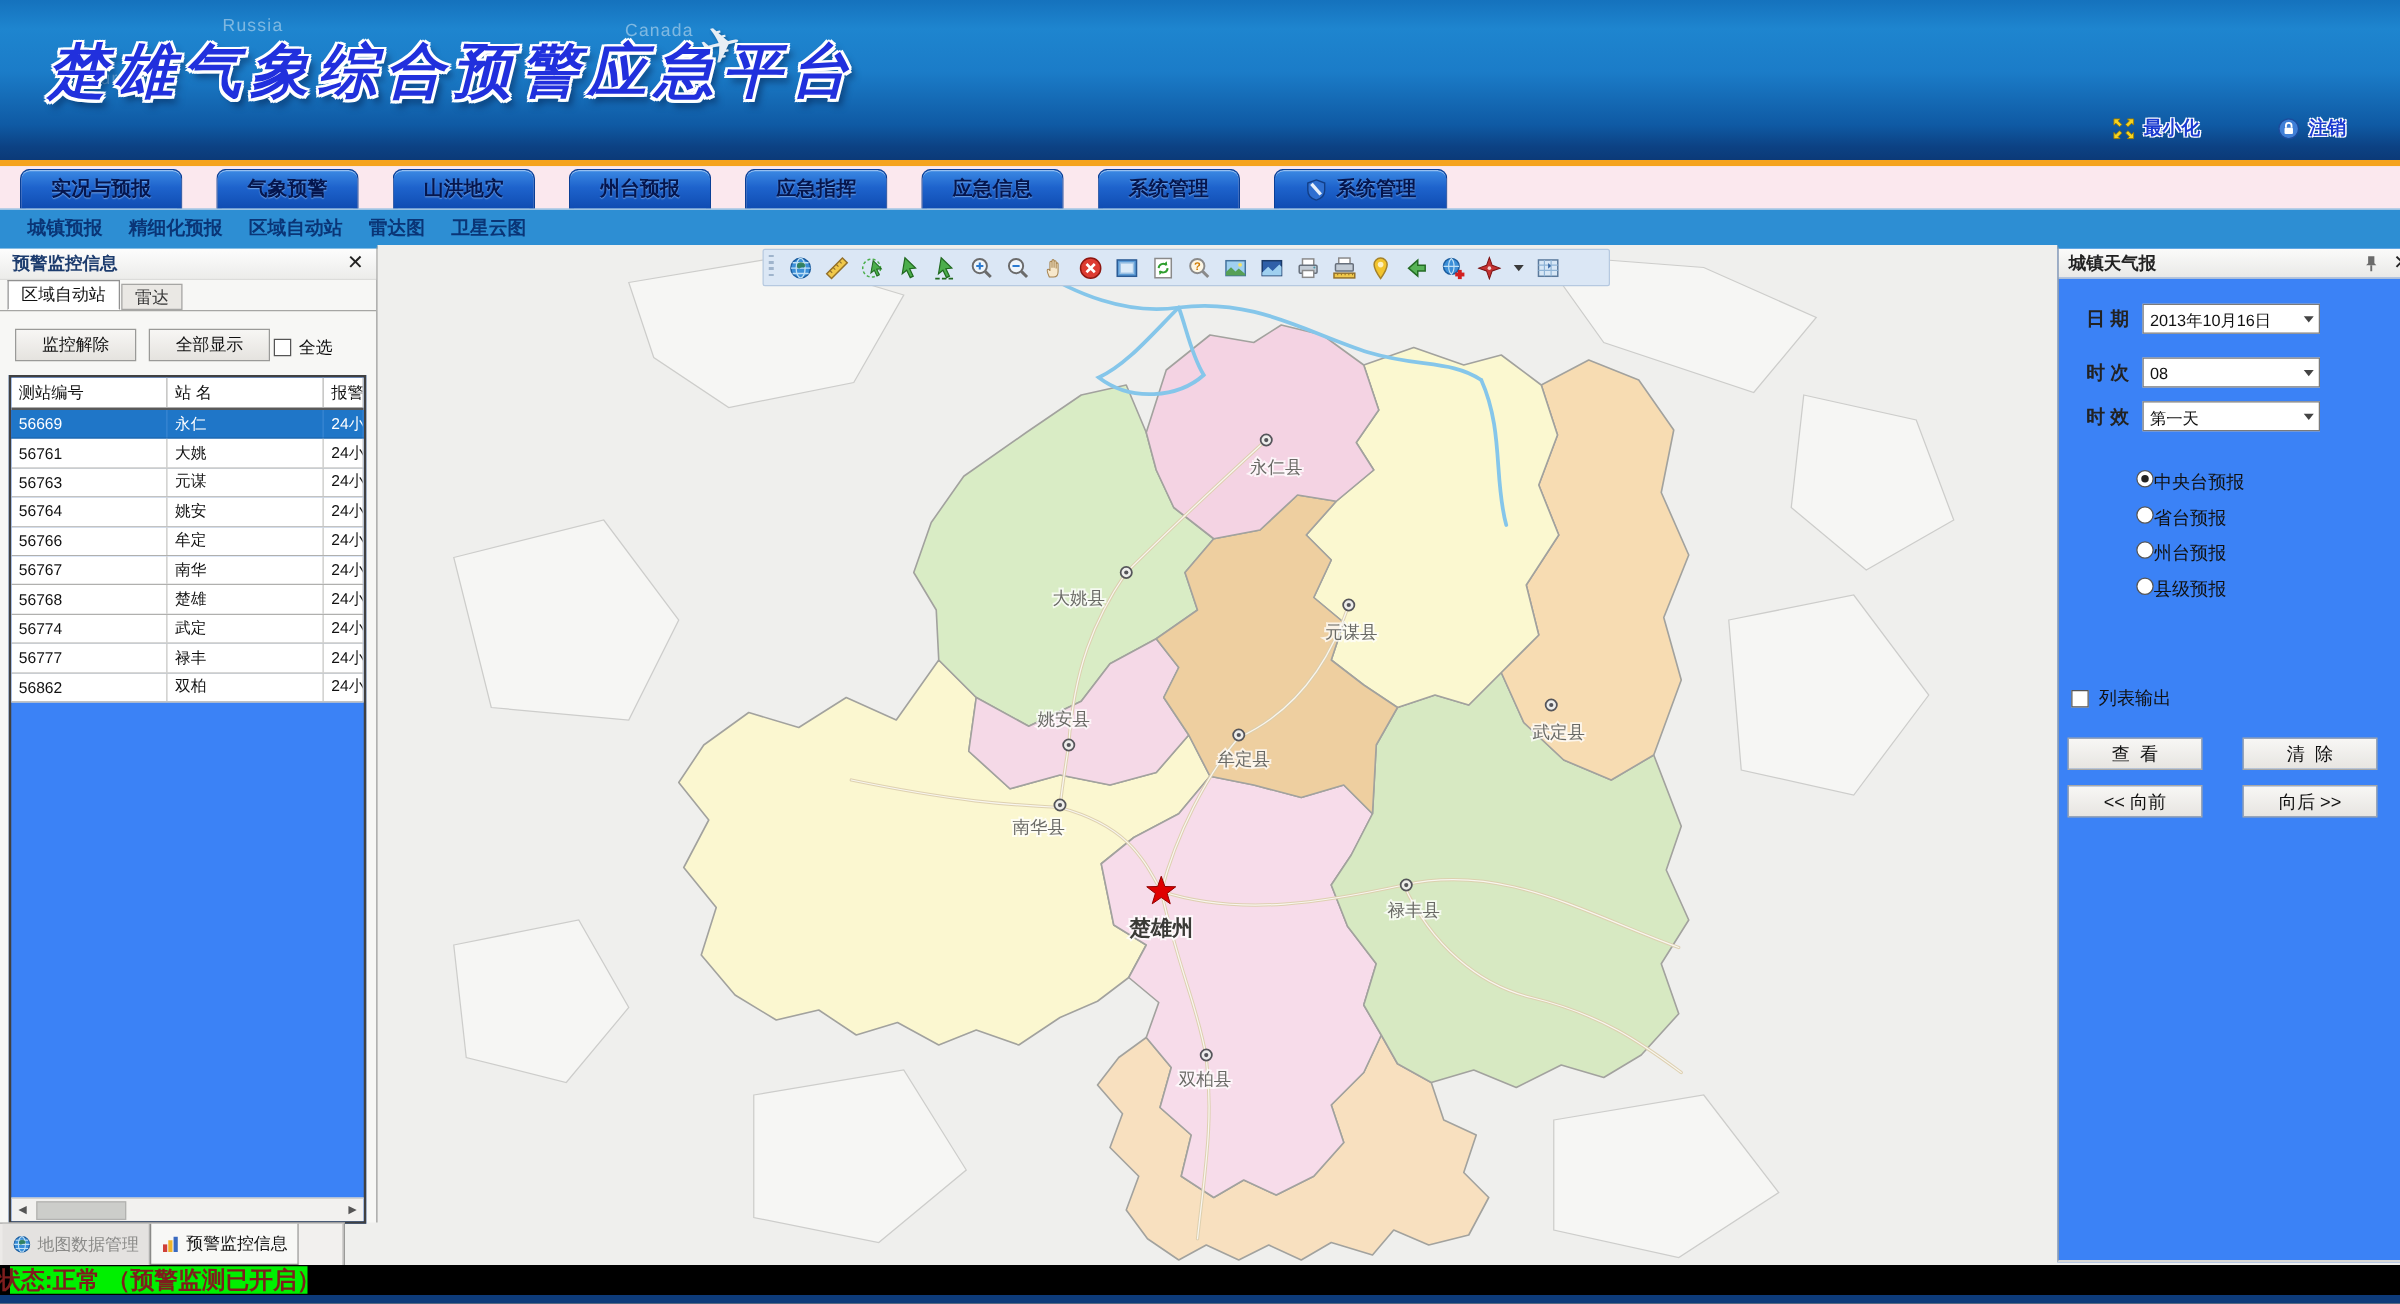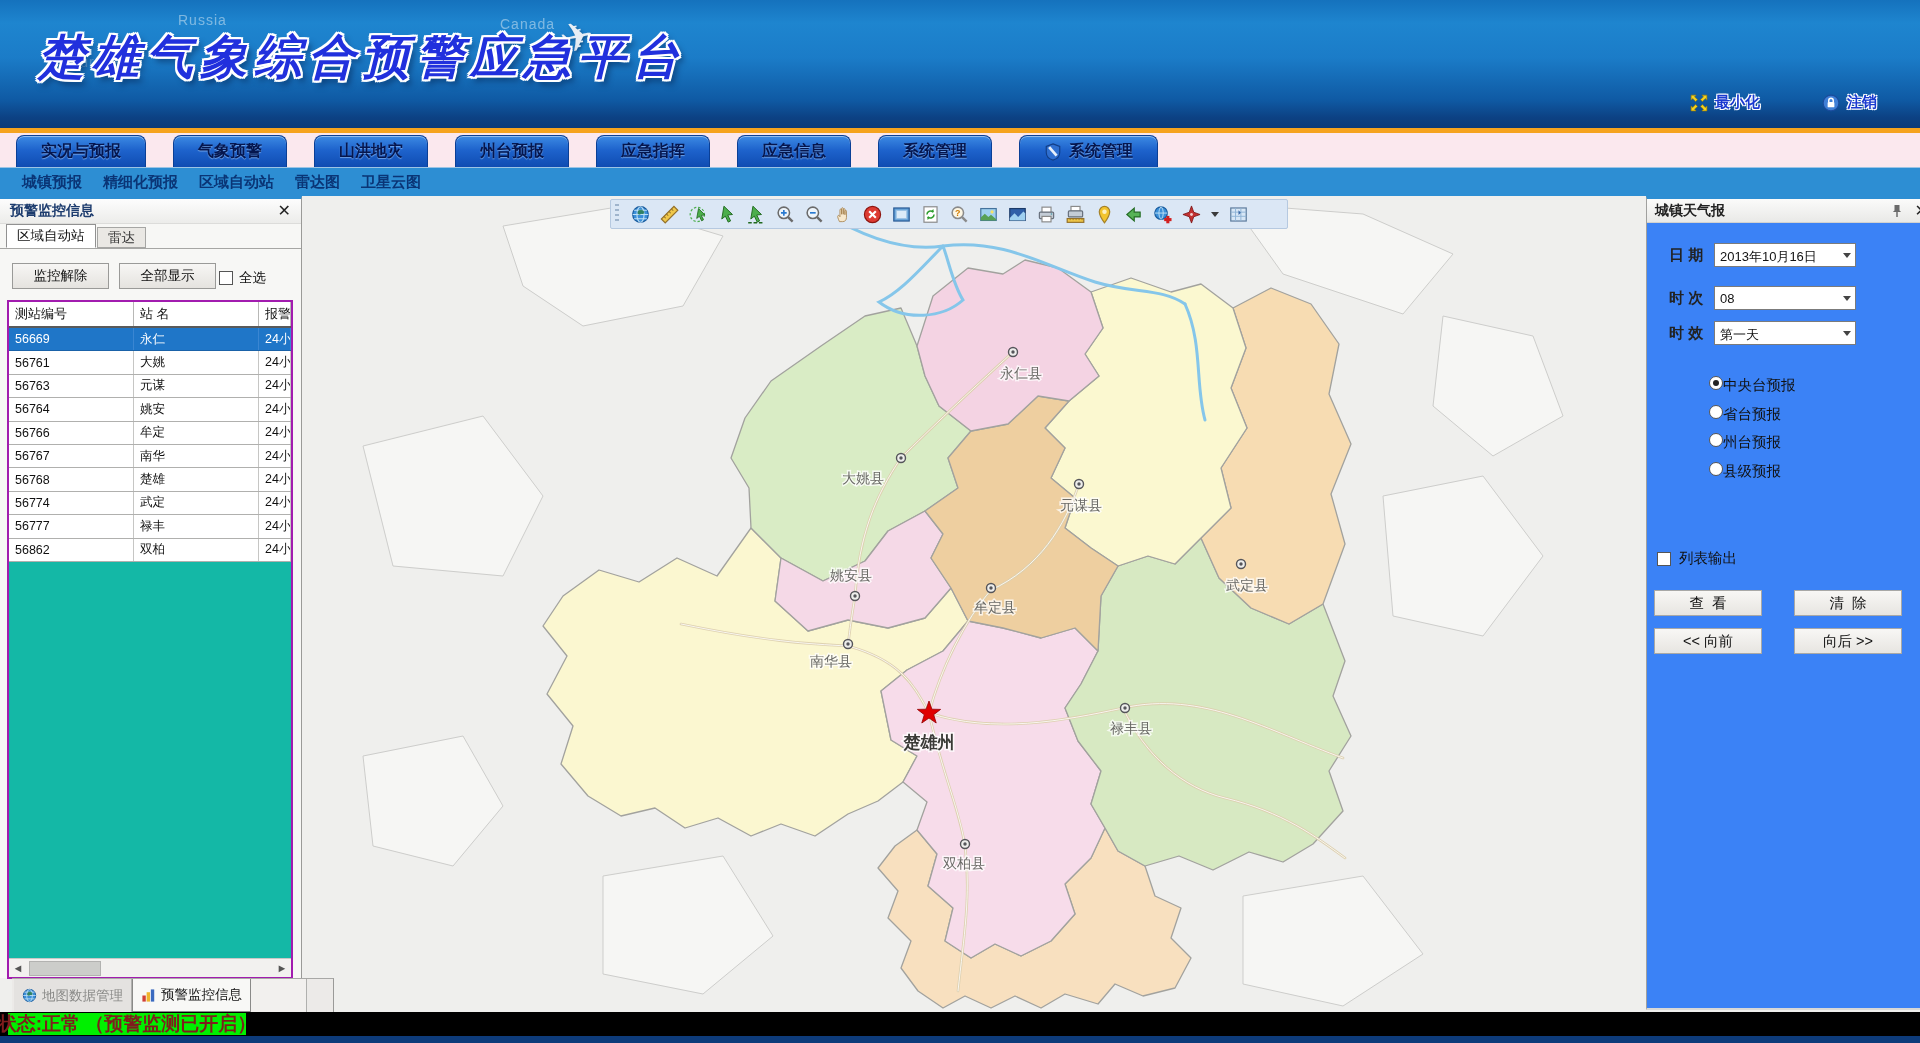--- a/index.html
+++ b/index.html
@@ -42,34 +42,34 @@
   .lp-tab{position:absolute;top:25px;height:24px;padding:0 10px;font-size:13.5px;display:flex;align-items:center;cursor:pointer;}
   .lp-tab.active{left:6px;background:#fff;border:1px solid #919191;border-bottom:1px solid #fff;z-index:2;color:#111;}
   .lp-tab.inactive{left:97px;top:28px;height:21px;background:#eae8e4;border:1px solid #a6a6a4;color:#333;}
   #lp-tabline{position:absolute;left:0;top:49px;width:100%;height:1px;background:#a6a6a4;}
   .lp-btn{position:absolute;height:26px;background:linear-gradient(180deg,#f7f6f4,#e5e3df);border:1px solid #9a9a98;
     font-size:13.5px;color:#111;display:flex;align-items:center;justify-content:center;cursor:pointer;font-family:Liberation Mono, monospace;}
   .chk{width:14px;height:14px;background:#fff;border:1px solid #555;display:inline-block;}
   #lp-selall{position:absolute;left:219px;top:70px;display:flex;align-items:center;gap:6px;cursor:pointer;}
   #lp-selall span{font-size:13.5px;color:#111;}
 
-  #lp-table{position:absolute;left:7px;top:101px;width:286px;height:679px;border:2px solid #a21caf;background:#14b8a6;overflow:hidden;}
+  #lp-table{position:absolute;left:7px;top:101px;width:286px;height:679px;border:2px solid #404040;background:#3b82f6;overflow:hidden;}
   .t-hdr{display:flex;background:#fff;border-bottom:2px solid #5a5a5a;height:26px;}
   .t-hdr .c{font-size:13px;color:#111;display:flex;align-items:center;padding-left:6px;border-right:1px solid #b8b8b6;overflow:hidden;white-space:nowrap;}
   .t-row{display:flex;background:#fff;border-bottom:1px solid #b0b0ae;height:23.4px;cursor:pointer;}
   .t-row .c{font-size:12.5px;color:#111;display:flex;align-items:center;padding-left:6px;border-right:1px solid #c6c6c4;overflow:hidden;white-space:nowrap;}
   .t-row.sel{background:#1f76c8;border-bottom:1px solid #1a62a8;}
   .t-row.sel .c{color:#fff;border-right-color:#3a86d2;}
   .c0{width:125px;} .c1{width:125px;} .c2{width:32px;flex:0 0 auto;}
   #t-hscroll{position:absolute;left:0;bottom:0;width:100%;height:19px;background:#f2f1ef;border-top:1px solid #c8c8c6;display:flex;align-items:center;}
   .sc-arrow{width:18px;height:100%;display:flex;align-items:center;justify-content:center;font-size:11px;color:#555;font-weight:bold;cursor:pointer;}
   #sc-thumb{position:absolute;left:20px;top:2px;width:72px;height:15px;background:#cccdca;border:1px solid #b2b2b0;cursor:pointer;}
 
   
-  #lp-bottom-tabs{left:12px;top:978px;width:322px;height:34px;background:#eceae8;border-right:1px solid #9a9a98;border-top:1px solid #a8a8a6;display:flex;align-items:stretch;padding-left:2px;}
+  #lp-bottom-tabs{left:0;top:978px;width:276px;height:34px;background:#eceae8;border-right:1px solid #9a9a98;border-top:1px solid #a8a8a6;display:flex;align-items:stretch;padding-left:2px;}
   .b-tab{display:flex;align-items:center;gap:5px;padding:0 8px;border-right:1px solid #b0b0ae;cursor:pointer;}
   .b-tab .t{font-size:13.5px;white-space:nowrap;}
   .b-tab.inactive{background:#e4e2e0;} .b-tab.inactive .t{color:#8a8a88;}
   .b-tab.active{background:#f8f8f6;border:1px solid #8a8a88;border-top:none;} .b-tab.active .t{color:#111;}
   .b-stub{width:56px;background:#f2f0ee;border-right:1px solid #b0b0ae;}
 
   
   #statusbar{left:0;top:1012px;width:1920px;height:24px;background:#000;}
   #status-green{position:absolute;left:8px;top:1px;width:238px;height:22px;background:#00f000;display:flex;align-items:center;justify-content:center;}
   #status-green span{font-size:19px;font-weight:bold;color:#7f1d1d;white-space:nowrap;}

